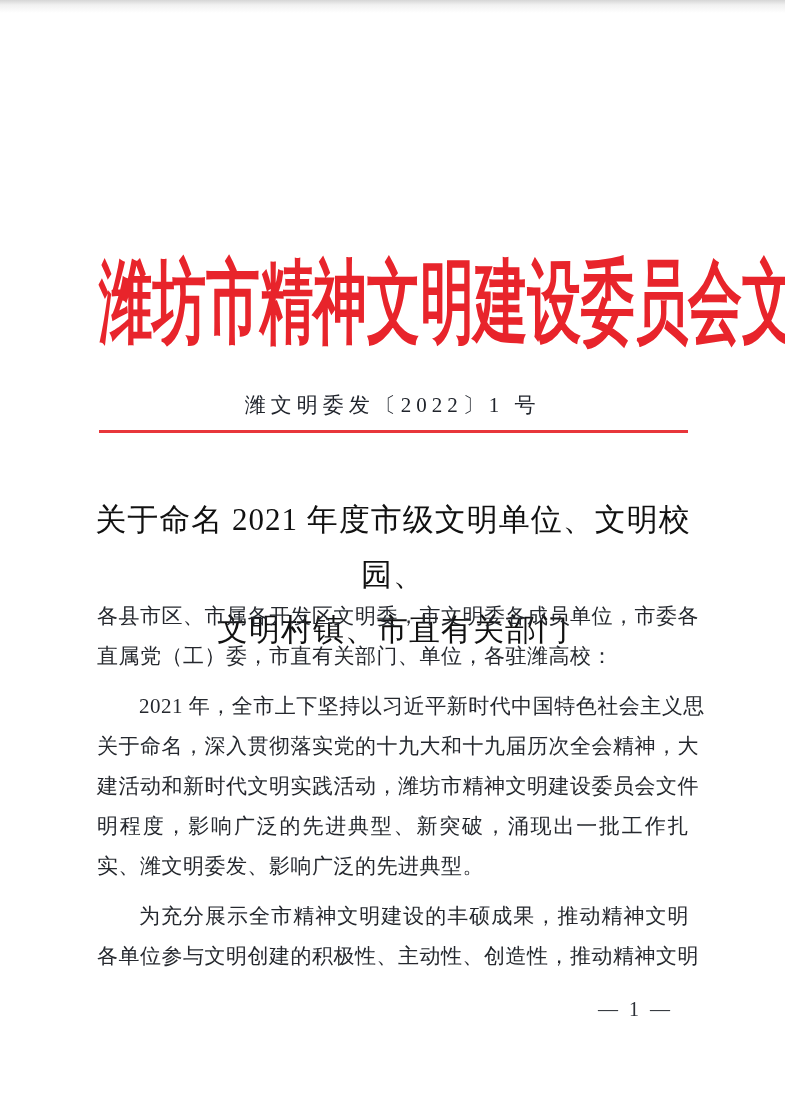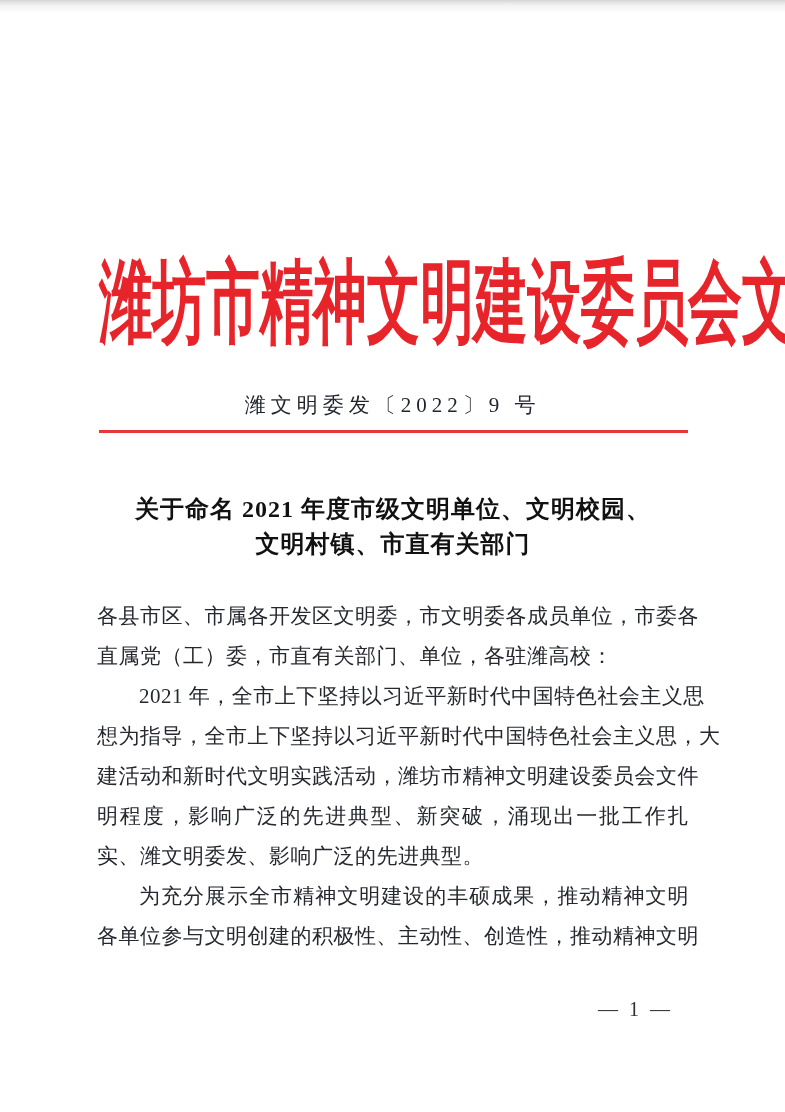--- a/index.html
+++ b/index.html
@@ -55,23 +55,23 @@
     width: 589px;
     height: 3px;
     background: #e8363b;
   }
   .doc-title {
     position: absolute;
     left: 78px;
     top: 492px;
     width: 630px;
     text-align: center;
-    font-size: 24px;
-    line-height: 35px;
-    font-weight: bold;
+    font-size: 31px;
+    line-height: 55px;
+    font-weight: normal;
     color: #111111;
     letter-spacing: 1px;
   }
   .body-block {
     position: absolute;
     left: 97px;
     top: 596px;
     width: 592px;
     font-size: 21px;
     line-height: 40px;
@@ -82,54 +82,55 @@
     width: 592px;
     white-space: nowrap;
     text-align: justify;
   }
   .bl.fill {
     text-align-last: justify;
   }
   .bl.indent {
     padding-left: 42px;
     width: 550px;
+    margin-top: 10px;
   }
   .page-number {
     position: absolute;
     right: 112px;
     top: 998px;
     font-size: 20px;
     letter-spacing: 3px;
     color: #2b2f36;
     white-space: nowrap;
   }
 </style>
 </head>
 <body>
 
 <div class="page">
 
   <div class="top-edge"></div>
 
   <div class="red-header">潍坊市精神文明建设委员会文件</div>
 
-  <div class="doc-number">潍文明委发〔2022〕9 号</div>
+  <div class="doc-number">潍文明委发〔2022〕1 号</div>
 
   <div class="red-line"></div>
 
   <div class="doc-title">
     <div>关于命名 2021 年度市级文明单位、文明校园、</div>
     <div>文明村镇、市直有关部门</div>
   </div>
 
   <div class="body-block">
     <div class="bl fill">各县市区、市属各开发区文明委，市文明委各成员单位，市委各</div>
     <div class="bl">直属党（工）委，市直有关部门、单位，各驻潍高校：</div>
     <div class="bl fill indent">2021 年，全市上下坚持以习近平新时代中国特色社会主义思</div>
-    <div class="bl fill">想为指导，全市上下坚持以习近平新时代中国特色社会主义思，大</div>
+    <div class="bl fill">关于命名，深入贯彻落实党的十九大和十九届历次全会精神，大</div>
     <div class="bl fill">建活动和新时代文明实践活动，潍坊市精神文明建设委员会文件</div>
     <div class="bl fill">明程度，影响广泛的先进典型、新突破，涌现出一批工作扎</div>
     <div class="bl">实、潍文明委发、影响广泛的先进典型。</div>
     <div class="bl fill indent">为充分展示全市精神文明建设的丰硕成果，推动精神文明</div>
     <div class="bl fill">各单位参与文明创建的积极性、主动性、创造性，推动精神文明</div>
   </div>
 
   <div class="page-number">— 1 —</div>
 
 </div>

